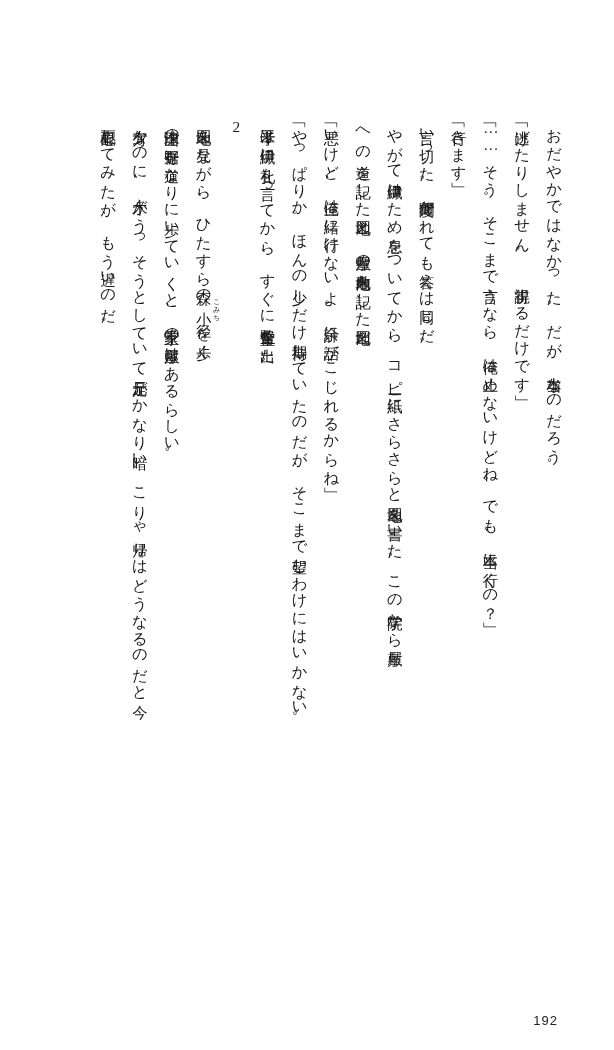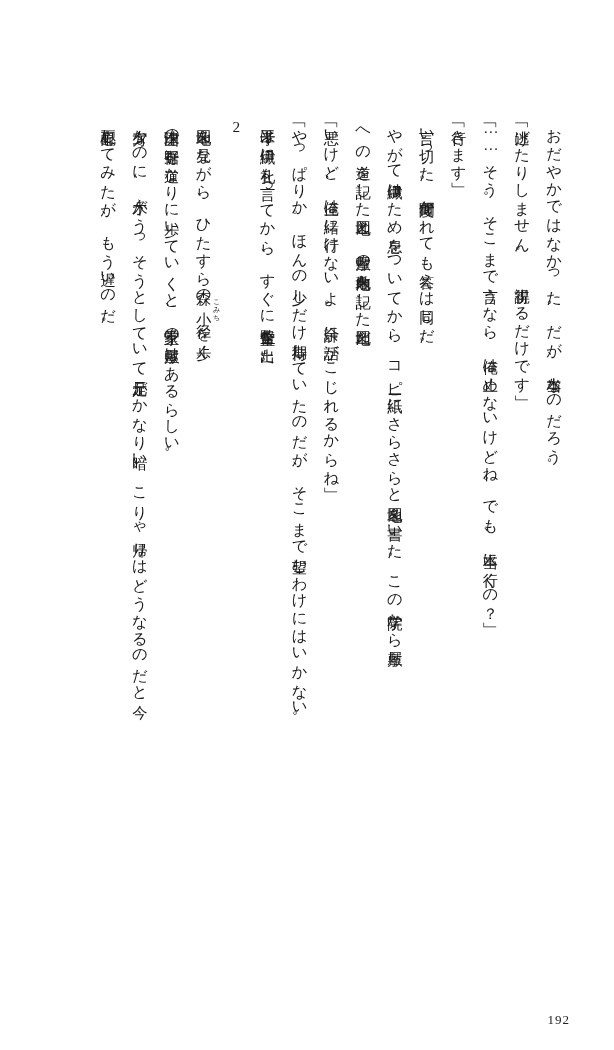--- a/index.html
+++ b/index.html
@@ -55,24 +55,24 @@
   ruby {
     ruby-position: over;
   }
   rt {
     font-size: 7px;
     letter-spacing: 0;
     line-height: 1;
   }
   #page-number {
     position: absolute;
-    right: 44px;
+    right: 56px;
     bottom: 22px;
     font-size: 13px;
-    font-family: Liberation Serif, serif;
+    font-family: Liberation Sans, sans-serif;
     color: #222;
     letter-spacing: 1px;
   }
 </style>
 </head>
 <body>
 
 <div id="page">
 
   <div id="text-block">

